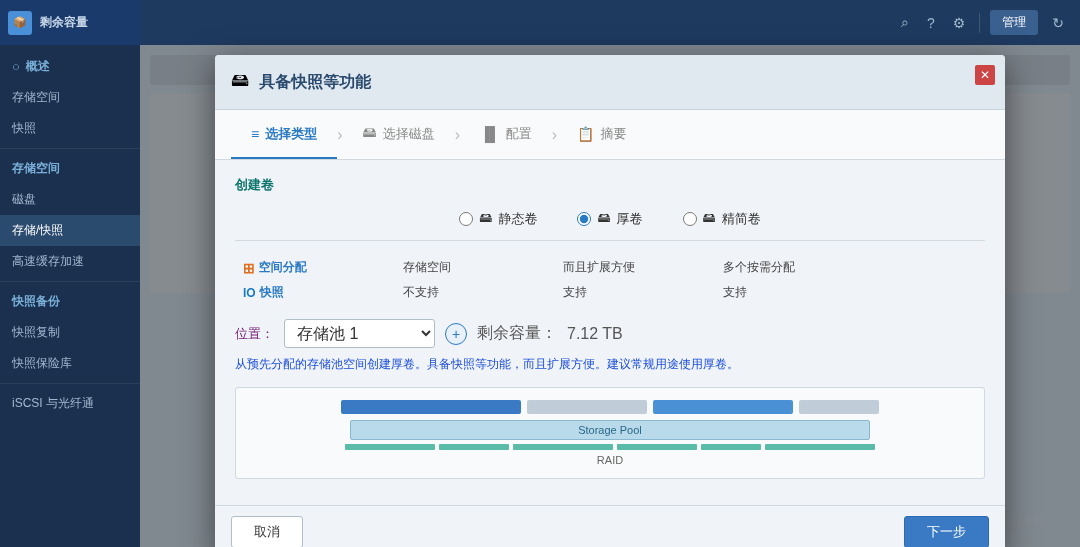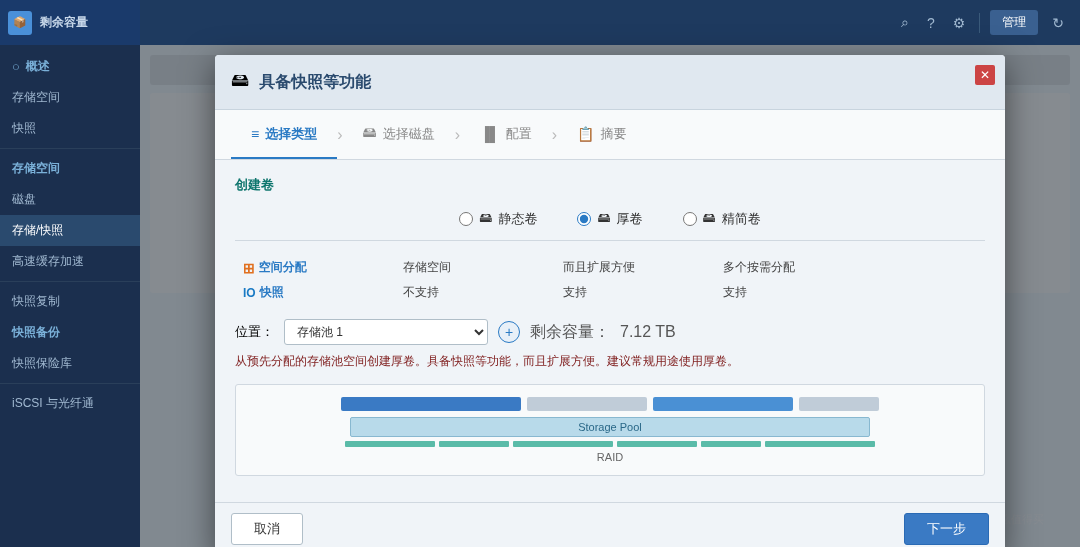--- a/index.html
+++ b/index.html
@@ -250,30 +250,30 @@
 
     
     .location-row {
       display: flex;
       align-items: center;
       gap: 10px;
       margin-bottom: 8px;
       font-size: 13px;
     }
     .location-label {
-      color: #000000;
+      color: #701a75;
       min-width: 30px;
     }
     .location-select {
       padding: 4px 8px;
       border: 1px solid #b0bec8;
       border-radius: 3px;
       background: white;
-      font-size: 12px;
-      width: 204px;
+      font-size: 16px;
+      width: 151px;
       cursor: pointer;
       color: #333;
     }
     .location-add-btn {
       width: 22px;
       height: 22px;
       border-radius: 50%;
       background: #e8f0f8;
       border: 1px solid #2a7ac4;
       color: #2a7ac4;
@@ -283,21 +283,21 @@
       font-size: 14px;
       cursor: pointer;
     }
     .capacity-info {
       color: #555;
       font-size: 16px;
     }
 
     
     .info-text {
-      color: #7f1d1d;
+      color: #1d4ed8;
       font-size: 12px;
       margin-bottom: 14px;
     }
 
     
     .diagram-area {
       background: #f8fafb;
       border: 1px solid #d0d8e0;
       border-radius: 3px;
       padding: 12px 20px;
@@ -421,25 +421,25 @@
     <div class="sidebar-item">
       <span>磁盘</span>
     </div>
     <div class="sidebar-item active">
       <span>存储/快照</span>
     </div>
     <div class="sidebar-item">
       <span>高速缓存加速</span>
     </div>
     <div class="sidebar-divider"></div>
-    <div class="sidebar-item">
-      <span>快照复制</span>
-    </div>
     <div class="sidebar-item section-header">
       <span>快照备份</span>
+    </div>
+    <div class="sidebar-item">
+      <span>快照复制</span>
     </div>
     <div class="sidebar-item">
       <span>快照保险库</span>
     </div>
     <div class="sidebar-divider"></div>
     <div class="sidebar-item">
       <span>iSCSI 与光纤通</span>
     </div>
   </div>
 </div>

